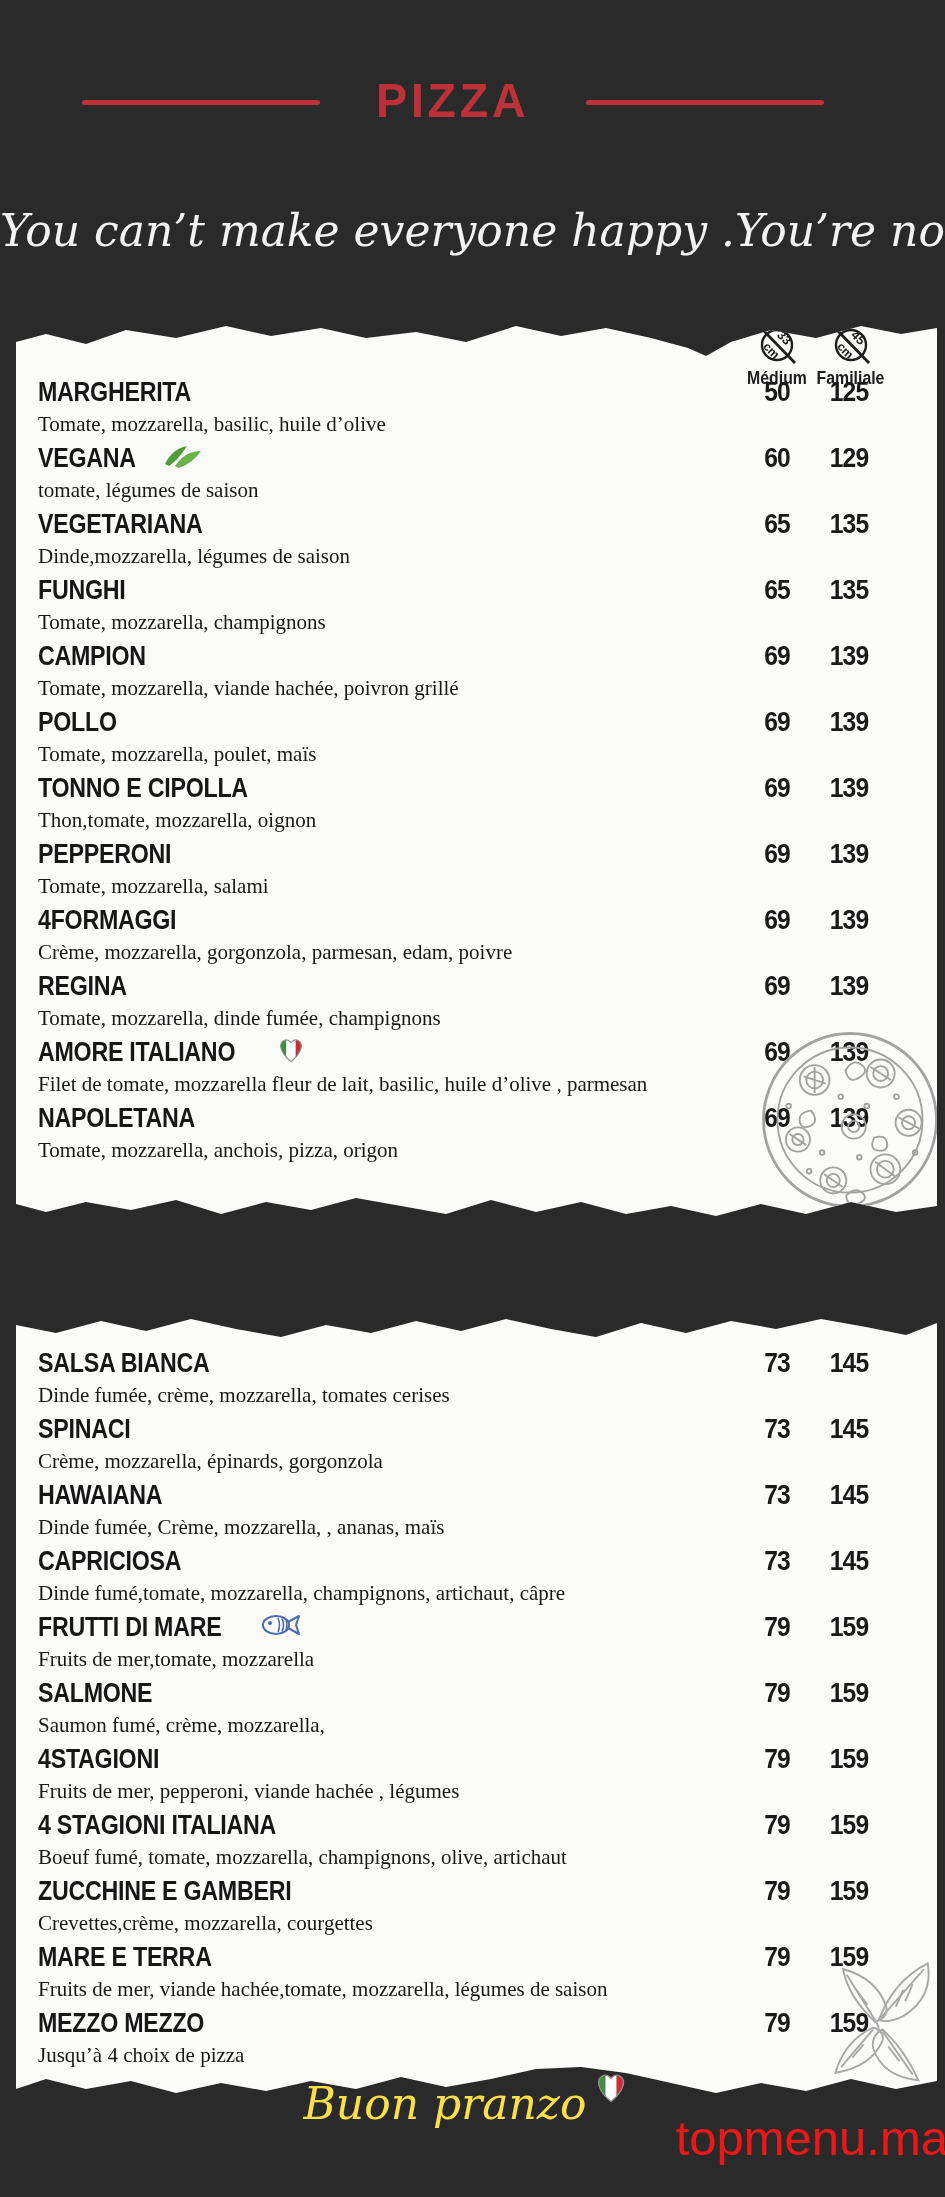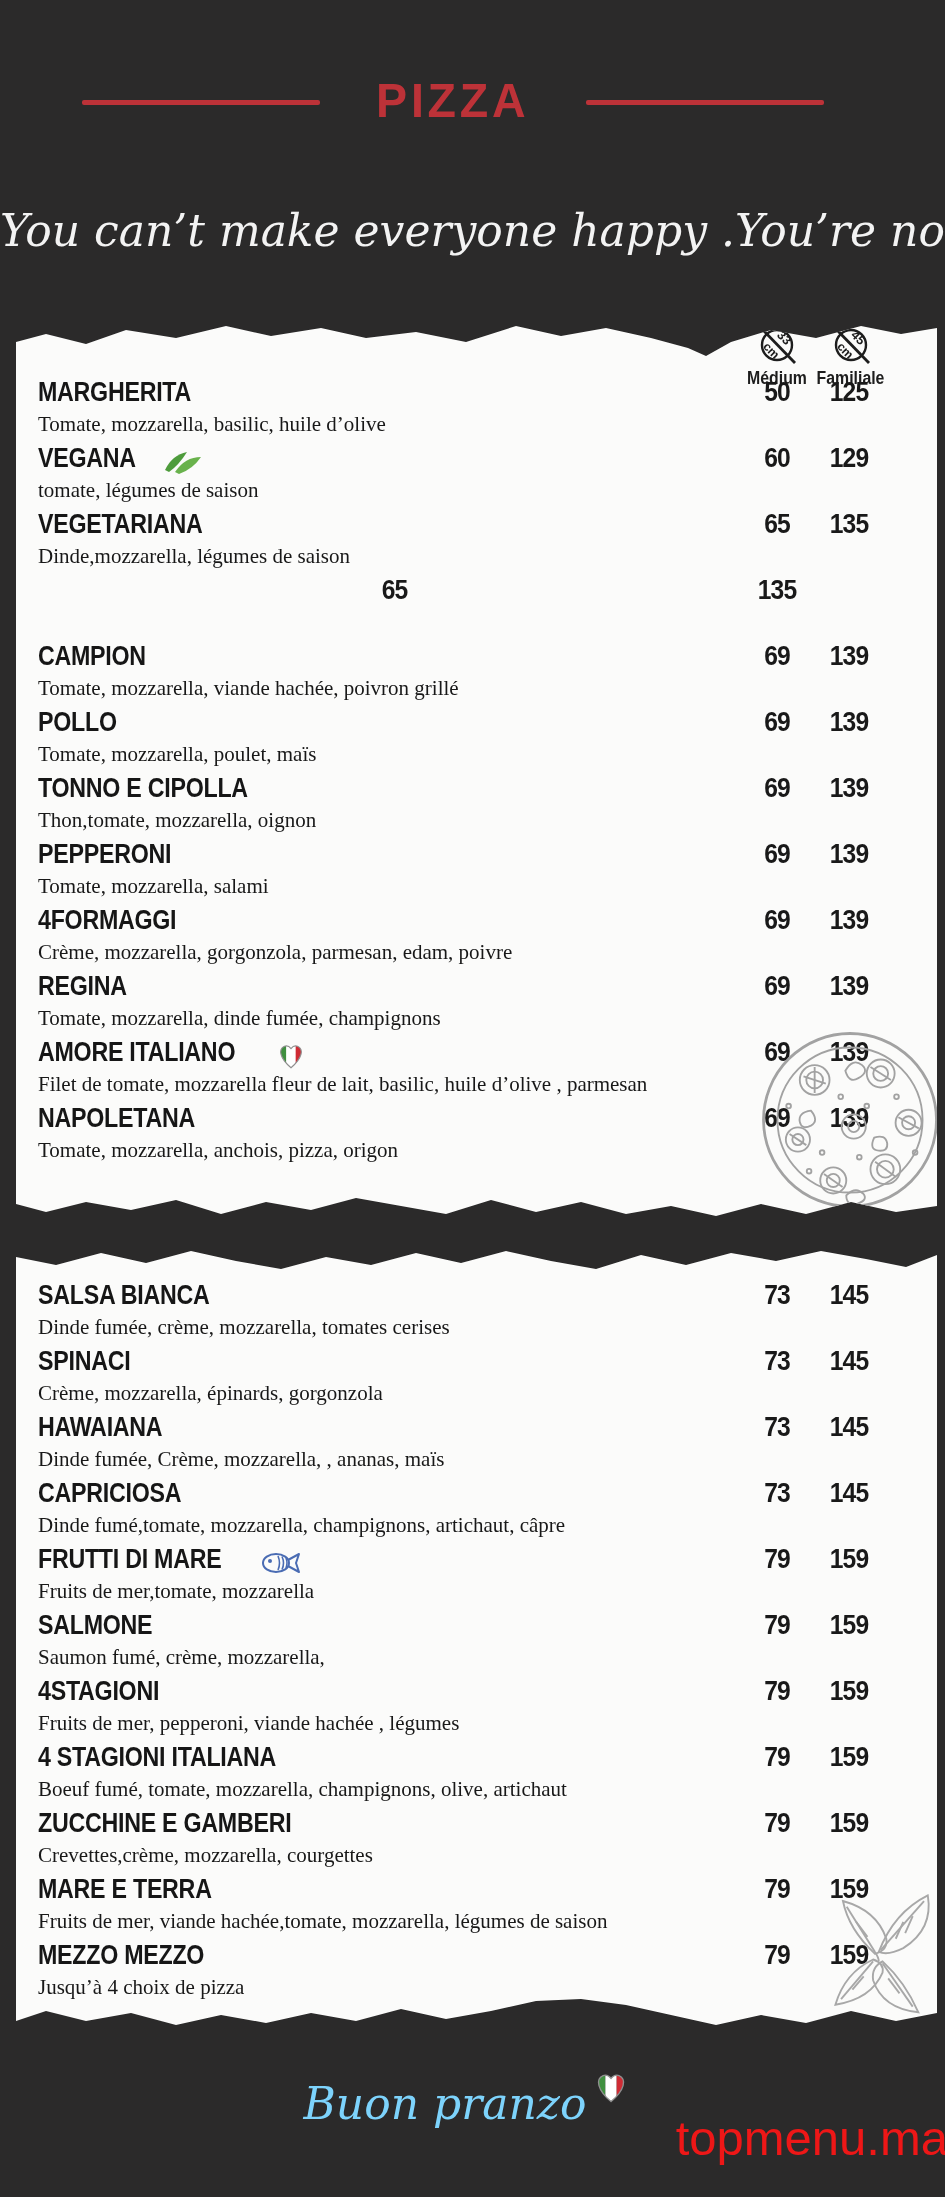--- a/index.html
+++ b/index.html
@@ -22,52 +22,52 @@
 
   
   .paper{position:absolute;left:16px;width:921px;background:var(--paper);}
   .paper1{top:318px;height:904px;
     clip-path:polygon(0px 24px,30px 16px,70px 26px,110px 12px,160px 20px,210px 8px,255px 18px,305px 10px,
       350px 20px,400px 14px,450px 24px,500px 8px,545px 18px,590px 10px,635px 20px,672px 30px,690px 38px,
       715px 24px,755px 12px,800px 20px,845px 8px,885px 16px,921px 10px,
       921px 888px,880px 894px,835px 884px,790px 896px,745px 886px,700px 898px,655px 888px,610px 896px,
       565px 884px,520px 894px,475px 882px,430px 896px,385px 888px,340px 880px,295px 892px,250px 884px,
       205px 896px,160px 882px,115px 892px,70px 884px,30px 894px,0px 886px);}
-  .paper2{top:1243px;height:795px;
+  .paper2{top:1311px;height:795px;
     clip-path:polygon(0px 14px,40px 22px,85px 10px,130px 20px,175px 8px,220px 18px,265px 26px,310px 14px,
       355px 22px,400px 10px,445px 20px,490px 8px,535px 18px,580px 26px,625px 12px,670px 22px,715px 10px,
       760px 18px,805px 8px,850px 16px,890px 24px,921px 12px,
       921px 770px,880px 778px,835px 768px,790px 780px,745px 772px,700px 782px,655px 772px,610px 762px,
       565px 756px,520px 758px,475px 768px,430px 776px,385px 766px,340px 778px,295px 770px,250px 780px,
       205px 772px,160px 782px,115px 770px,70px 778px,30px 768px,0px 778px);}
 
   
   .size-cols{position:absolute;top:6px;left:729px;display:flex;gap:10px;}
   .size-col{width:64px;display:flex;flex-direction:column;align-items:center;}
   .size-label{font-size:18px;font-weight:bold;color:var(--ink);transform:scaleX(.88);margin-top:-2px;white-space:nowrap;}
 
   
   .items{margin-top:56px;}
   .paper2 .items{margin-top:34px;}
   .item{display:grid;grid-template-columns:1fr 52px 92px;padding:0 42px 0 22px;height:66px;align-items:start;}
-  .name-row{display:flex;align-items:flex-end;gap:10px;height:36px;}
+  .name-row{display:flex;align-items:center;gap:10px;height:36px;}
   .item-name{display:inline-block;font-size:27px;font-weight:bold;letter-spacing:-.3px;color:#161616;
              transform:scaleX(.86);transform-origin:left center;white-space:nowrap;line-height:36px;}
   .item-desc{font-family:Liberation Serif, serif;font-size:21px;line-height:29px;color:#181818;white-space:nowrap;}
   .price{font-size:28px;font-weight:bold;letter-spacing:-1px;color:#191919;text-align:center;
          line-height:36px;transform:scaleX(.88);}
   .item-icon{display:inline-flex;margin-top:-4px;}
 
   
   .pizza-sketch{position:absolute;right:-6px;bottom:4px;}
   .basil-sketch{position:absolute;right:-4px;bottom:16px;}
 
   
   .footer-greeting{position:absolute;top:2078px;left:50%;transform:translateX(-52%);display:flex;align-items:flex-start;gap:8px;
-     color:#7dd3fc;font-family:"DejaVu Serif",serif;font-style:italic;font-size:44px;white-space:nowrap;}
+     color:#fde047;font-family:"DejaVu Serif",serif;font-style:italic;font-size:44px;white-space:nowrap;}
   .footer-heart{margin-top:-6px;}
   .watermark{position:absolute;top:2110px;right:-3px;font-size:49px;color:var(--watermark-red);
      font-family:"Liberation Sans",sans-serif;letter-spacing:0;}
 </style>
 </head>
 <body>
 
 <div class="page">
 
   <div class="menu-header">
@@ -136,20 +136,27 @@
         <span class="item-name">VEGETARIANA</span>
         <span class="item-icon" hidden=""></span>
       </div>
       <div class="item-desc">Dinde,mozzarella, légumes de saison</div>
     </div>
     <div class="price pm">65</div>
     <div class="price pf">135</div>
   </div>
 
   <div class="item">
+    <div class="item-text">
+      <div class="name-row">
+        <span class="item-name">FUNGHI</span>
+        <span class="item-icon" hidden=""></span>
+      </div>
+      <div class="item-desc">Tomate, mozzarella, champignons</div>
+    </div>
     <div class="price pm">65</div>
     <div class="price pf">135</div>
   </div>
 
   <div class="item">
     <div class="item-text">
       <div class="name-row">
         <span class="item-name">CAMPION</span>
         <span class="item-icon" hidden=""></span>
       </div>

